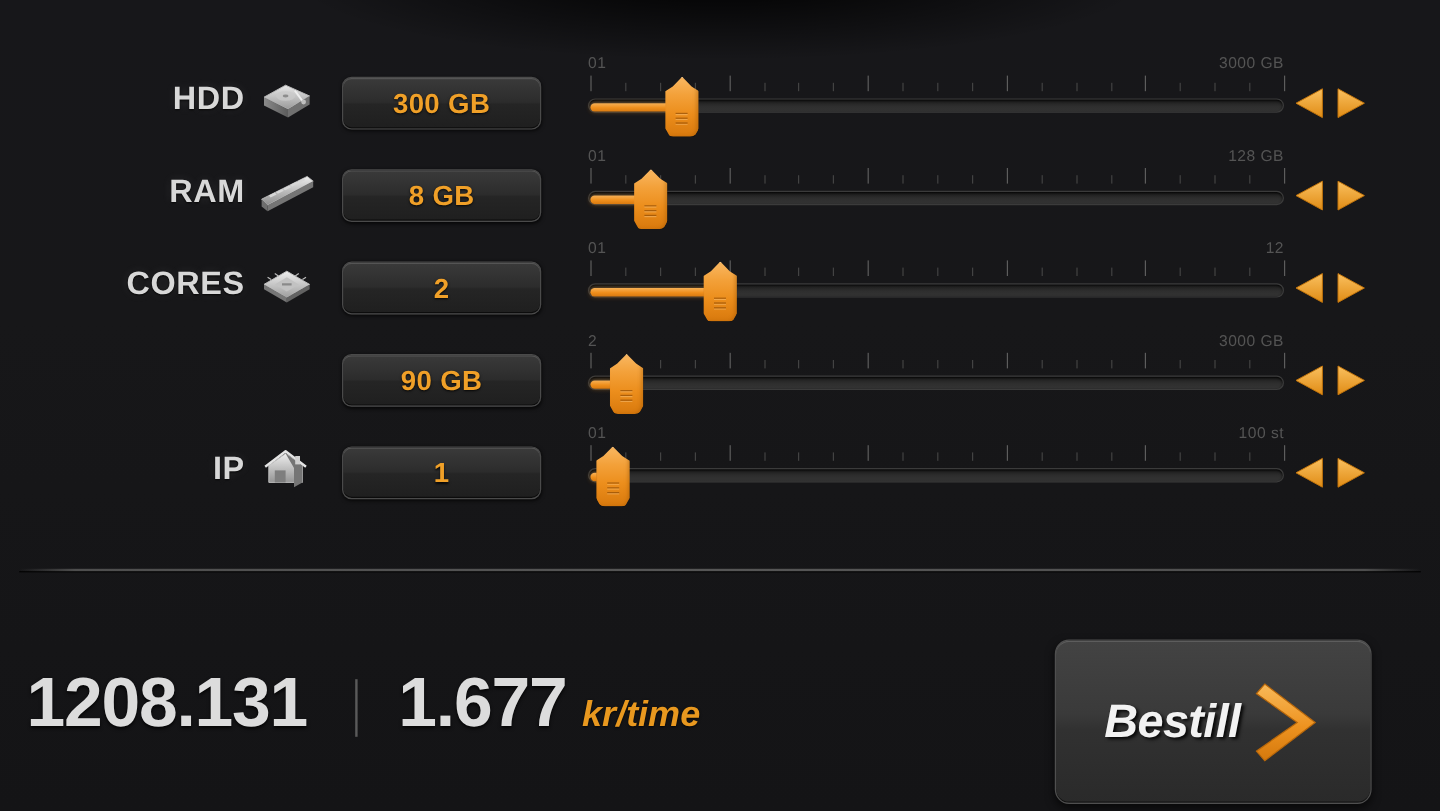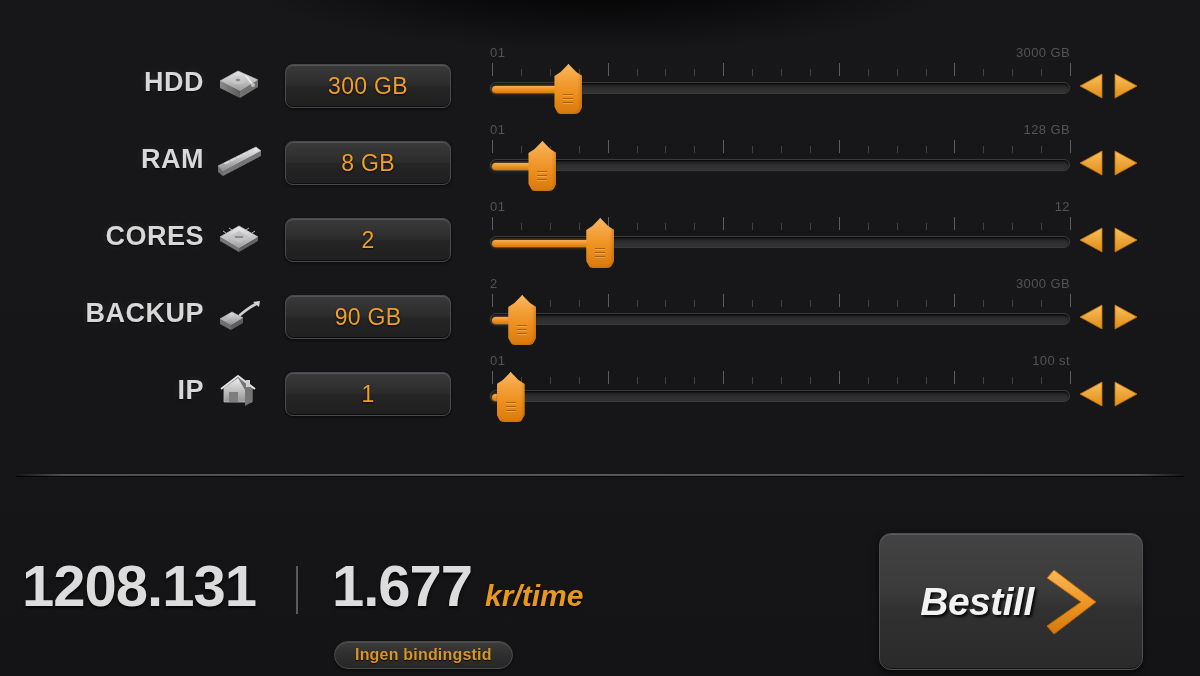--- a/index.html
+++ b/index.html
@@ -77,21 +77,21 @@
     box-shadow:
       inset 0 1px 0 rgba(255,255,255,0.14),
       inset 0 -1px 0 rgba(0,0,0,0.6),
       0 1px 3px rgba(0,0,0,0.7);
     display: flex;
     align-items: center;
     justify-content: center;
   }
   .value-text {
     font-size: 23px;
-    font-weight: normal;
+    font-weight: bold;
     color: #f0a028;
     text-shadow: 0 1px 2px rgba(0,0,0,0.85);
     letter-spacing: 0.3px;
   }
 
   
   .slider-area {
     position: absolute;
     left: 470px;
     top: 0;
@@ -605,39 +605,20 @@
       <stop offset="0%" stop-color="#fac05f"></stop>
                   <stop offset="100%" stop-color="#e08c15"></stop>
                 </linearGradient>
               </defs>
     <path d="M4 4 L4 28 L26 16 Z" fill="url(#arg)" stroke="#c2740a" stroke-width="0.8"></path>
   </svg>
           </span>
     </div>
   </div>
       <div class="row">
-    <div class="label-wrap">
-      <span class="row-label">BACKUP</span>
-      <span class="row-icon">
-            <svg viewBox="0 0 46 42">
-        <defs>
-                <linearGradient id="bk1" x1="0" y1="0" x2="0" y2="1">
-          <stop offset="0%" stop-color="#e2e2e2"></stop>
-                  <stop offset="100%" stop-color="#8d8d8d"></stop>
-                </linearGradient>
-              </defs>
-        <path d="M4 26 L16 19 L27 25 L15 32 Z" fill="url(#bk1)" stroke="#bcbcbc" stroke-width="0.8"></path>
-        <path d="M4 26 L4 31 L15 37 L15 32 Z" fill="#6f6f6f"></path>
-        <path d="M27 25 L27 30 L15 37 L15 32 Z" fill="#5d5d5d"></path>
-        <path d="M24 22 C30 17 34 14 40 11" stroke="#cfcfcf" stroke-width="2.6" fill="none" stroke-linecap="round"></path>
-        <path d="M37 9 L44 8 L43 14 Z" fill="#d5d5d5"></path>
-        <circle cx="10" cy="26" r="2" fill="#b5b5b5"></circle>
-      </svg>
-          </span>
-    </div>
 
     <div class="value-box">
       <span class="value-text">90 GB</span>
     </div>
 
     <div class="slider-area">
       <span class="scale-min">2</span>
       <span class="scale-max">3000 GB</span>
 
       <div class="ticks">
@@ -799,23 +780,20 @@
   <div class="divider"></div>
 
 
   <div class="price-row">
     <span class="price-main">1208.131</span>
     <span class="price-sep"></span>
     <span class="price-main">1.677</span>
     <span class="price-unit">kr/time</span>
   </div>
 
-  <div class="badge">
-    <span>Ingen bindingstid</span>
-  </div>
 
   <div class="order-btn">
     <span class="order-label">Bestill</span>
     <span class="order-chevron">
       <svg viewBox="0 0 56 72">
         <defs>
           <linearGradient id="chevGrad" x1="0" y1="0" x2="0" y2="1">
             <stop offset="0%" stop-color="#f8b959"></stop>
             <stop offset="55%" stop-color="#ee9320"></stop>
             <stop offset="100%" stop-color="#d4780c"></stop>

